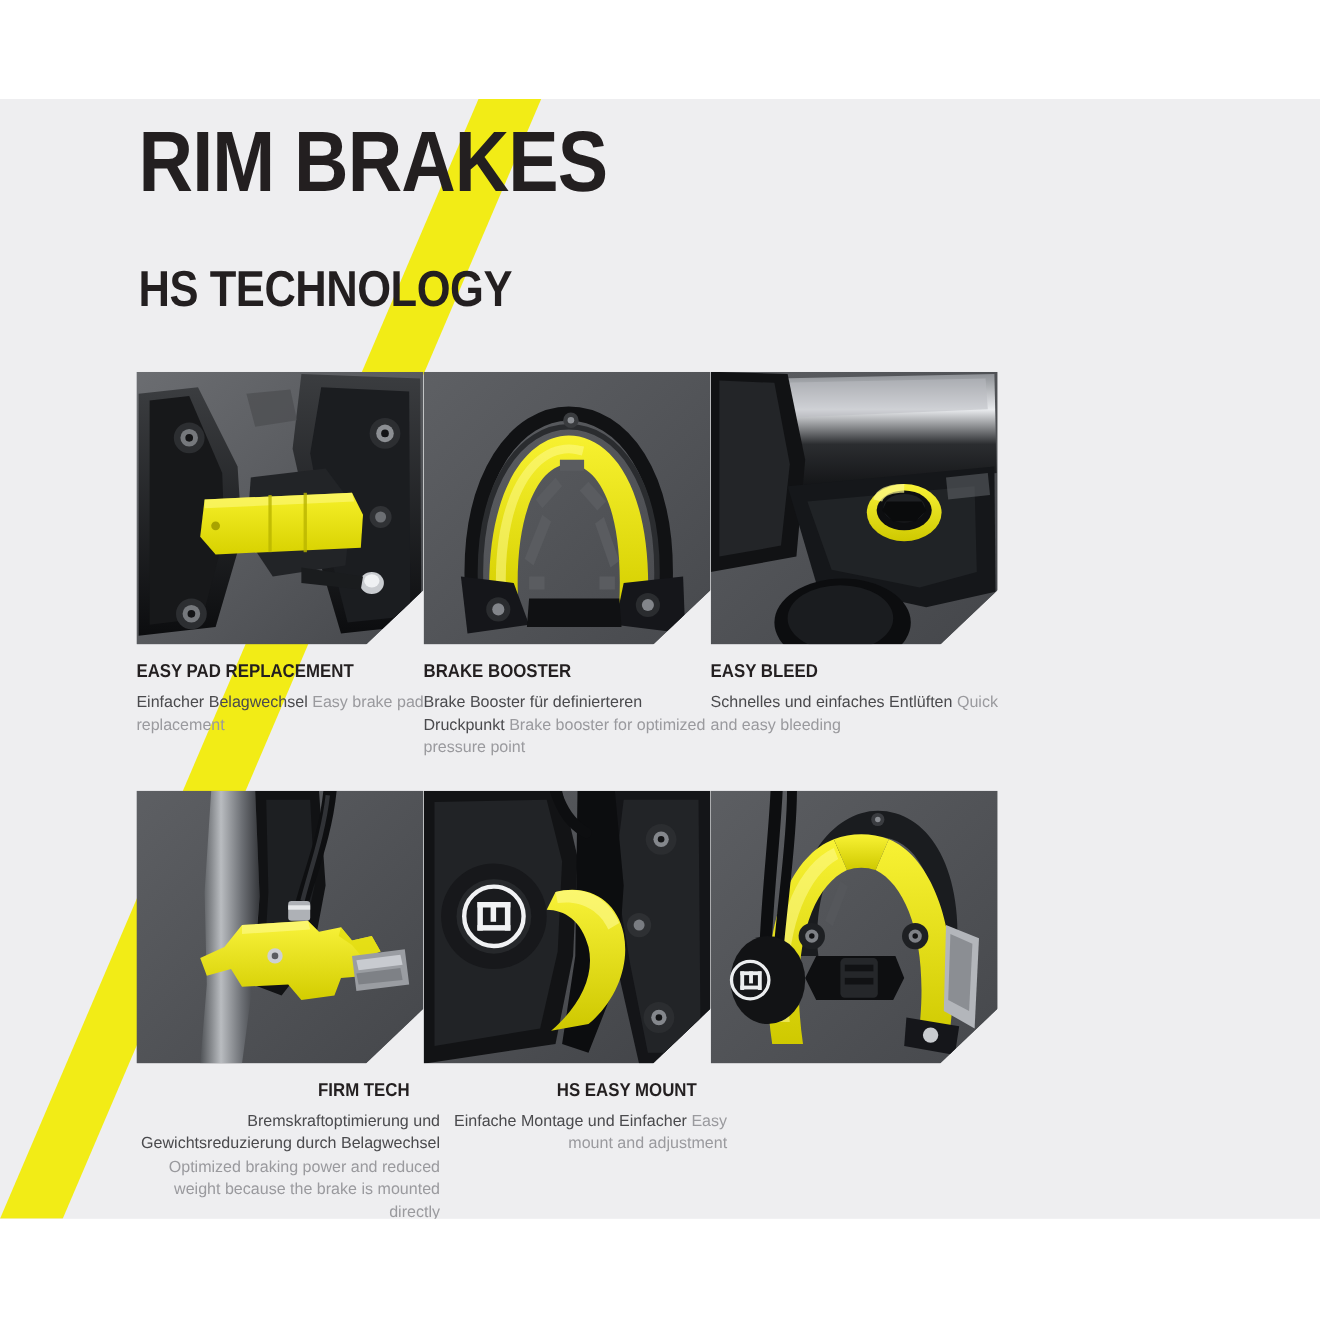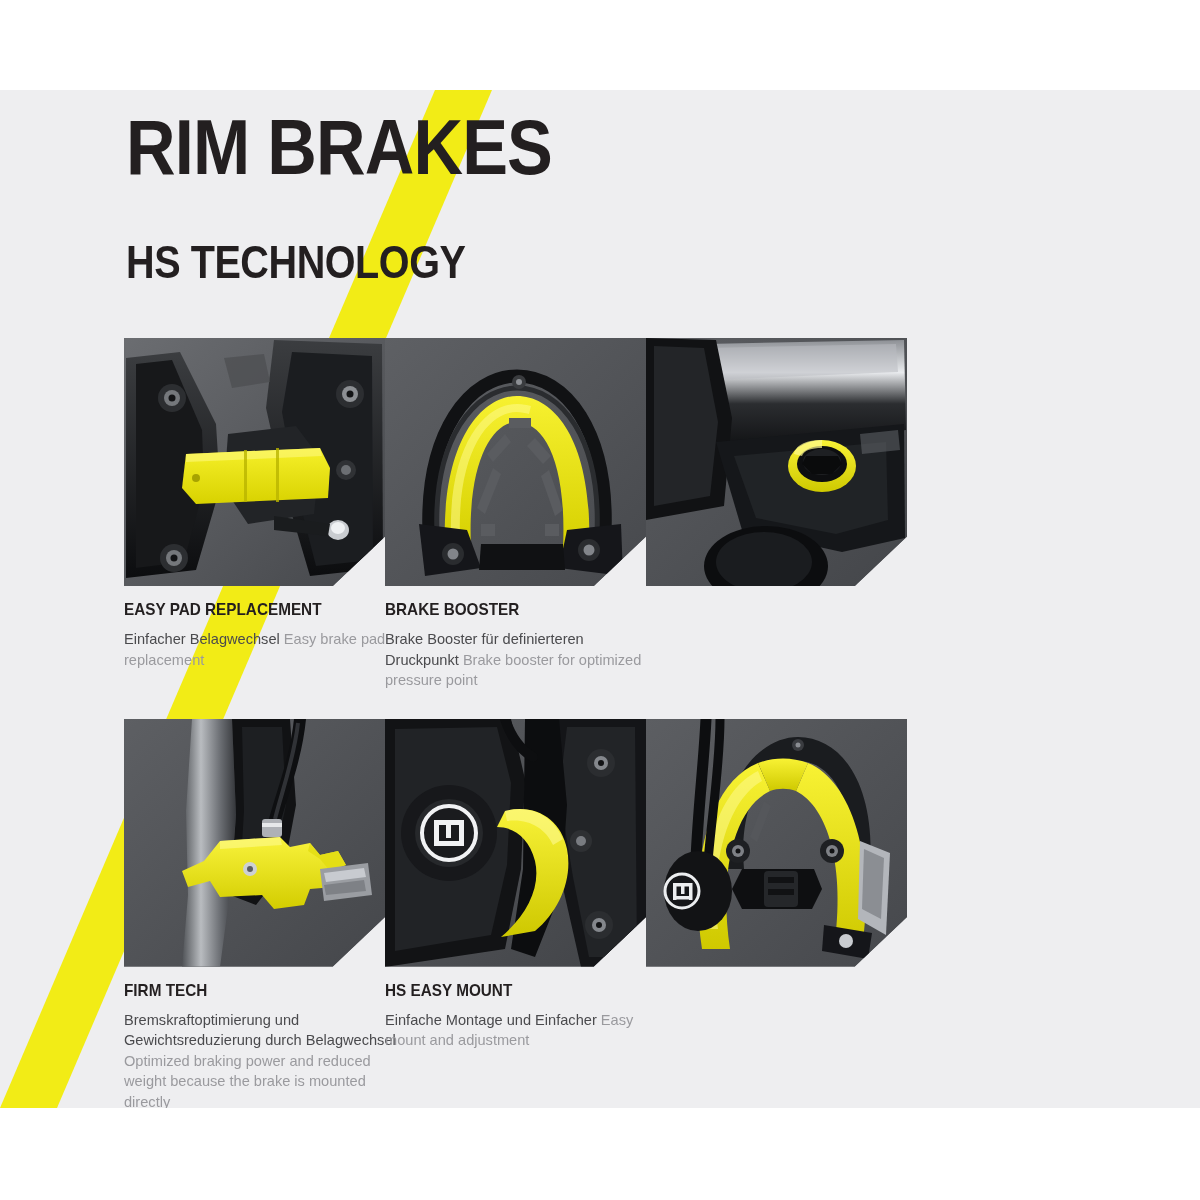--- a/index.html
+++ b/index.html
@@ -85,21 +85,21 @@
   .grid {
     position: absolute;
     left: 124px;
     top: 248px;
     width: 902px;
   }
 
   .row {
     display: flex;
   }
-  .row + .row { margin-top: 28px; }
+  .row + .row { margin-top: 28px; text-align: right; }
 
   .card { width: 261px; }
 
   .thumb {
     position: relative;
     width: 261px;
     height: 248px;
     background: #54565a;
     overflow: hidden;
     
@@ -307,20 +307,27 @@
                 <ellipse cx="176" cy="124" rx="19" ry="13" fill="#1e2023"></ellipse>
                 <path d="M160 118 L192 118 L196 126 L186 136 L166 136 L156 126 Z" fill="#0a0b0c"></path>
                 <path d="M148 116 C150 106 162 102 176 102 L176 110 C166 110 158 112 156 118 Z" fill="#fdfa90" opacity="0.7"></path>
 
                 <ellipse cx="120" cy="228" rx="62" ry="40" fill="#0c0d0f"></ellipse>
                 <ellipse cx="118" cy="224" rx="48" ry="30" fill="#1a1c1f"></ellipse>
 
                 <path d="M214 96 L252 92 L254 112 L216 116 Z" fill="#6a6d72" opacity="0.5"></path>
               </svg>
             </div>
+            <div class="caption">
+              <div class="cap-title">EASY BLEED</div>
+              <div class="cap-body">
+                <span class="de">Schnelles und einfaches Entlüften</span>
+                <span class="en">Quick and easy bleeding</span>
+              </div>
+            </div>
           </div>
 
         </div>
 
         <div class="row">
 
           <div class="card">
             <div class="thumb">
               <svg viewBox="0 0 261 248" preserveAspectRatio="xMidYMid slice">
                 <defs>

